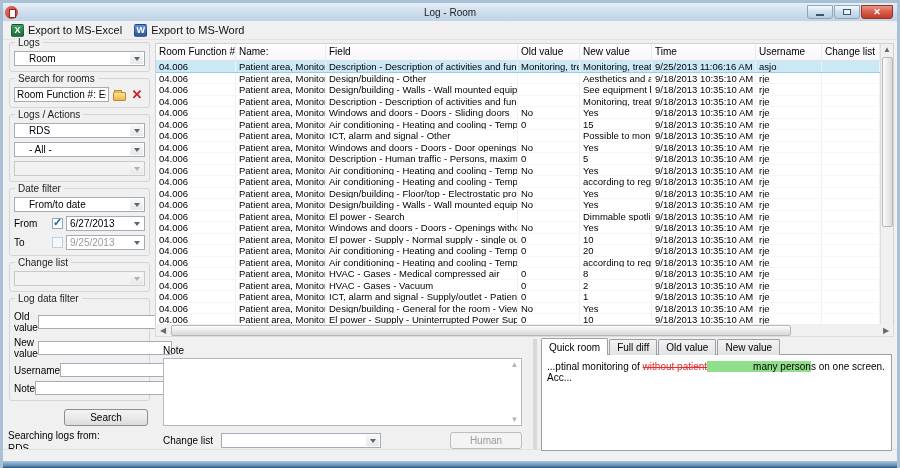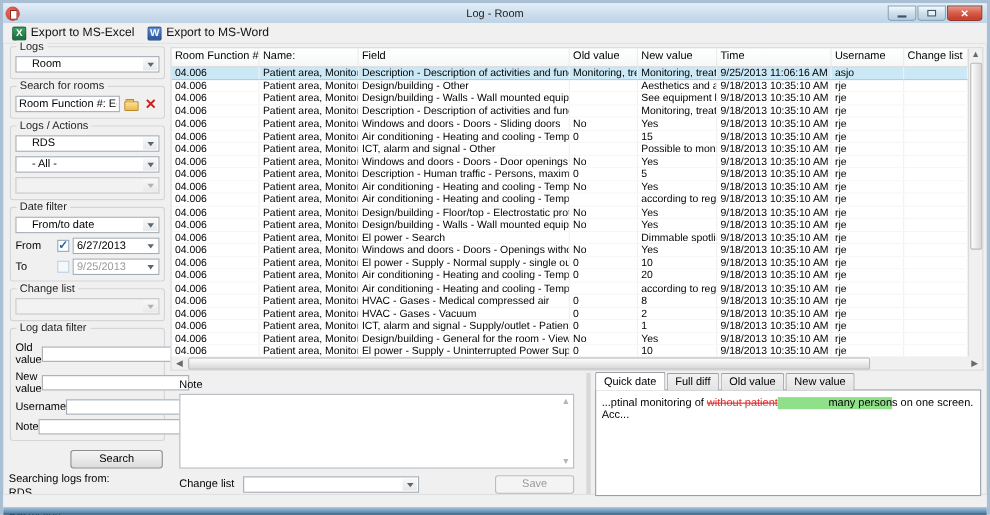--- a/index.html
+++ b/index.html
@@ -521,29 +521,29 @@
         <span>▲</span>
         <span>▼</span>
       </div>
     </div>
     <div class="note-bottom">
       <span>Change list</span>
       <div class="combo cl-combo">
         <span></span>
         <span class="arrow"></span>
       </div>
-      <span class="btn save-btn">Save</span>
+      <span class="btn save-btn">Human</span>
     </div>
   </div>
 
   <div class="vsplit"></div>
 
   <div class="diff-panel">
     <div class="tabs">
-      <div class="tab active">Quick date</div>
+      <div class="tab active">Quick room</div>
       <div class="tab">Full diff</div>
       <div class="tab">Old value</div>
       <div class="tab">New value</div>
     </div>
     <div class="tab-content">
       <span>...ptinal monitoring of </span><span class="diff-del">without patient</span><span class="diff-ins">many person</span><span>s on one screen. Acc...</span>
     </div>
   </div>
 
   <div class="statusbar"></div>

